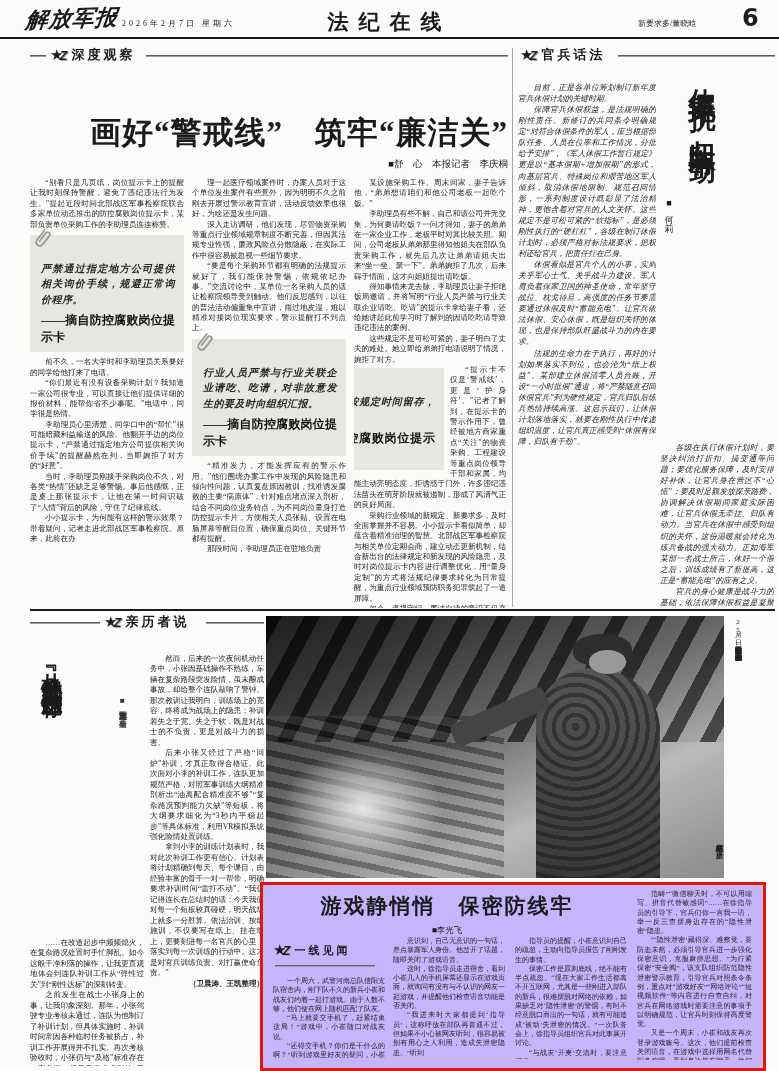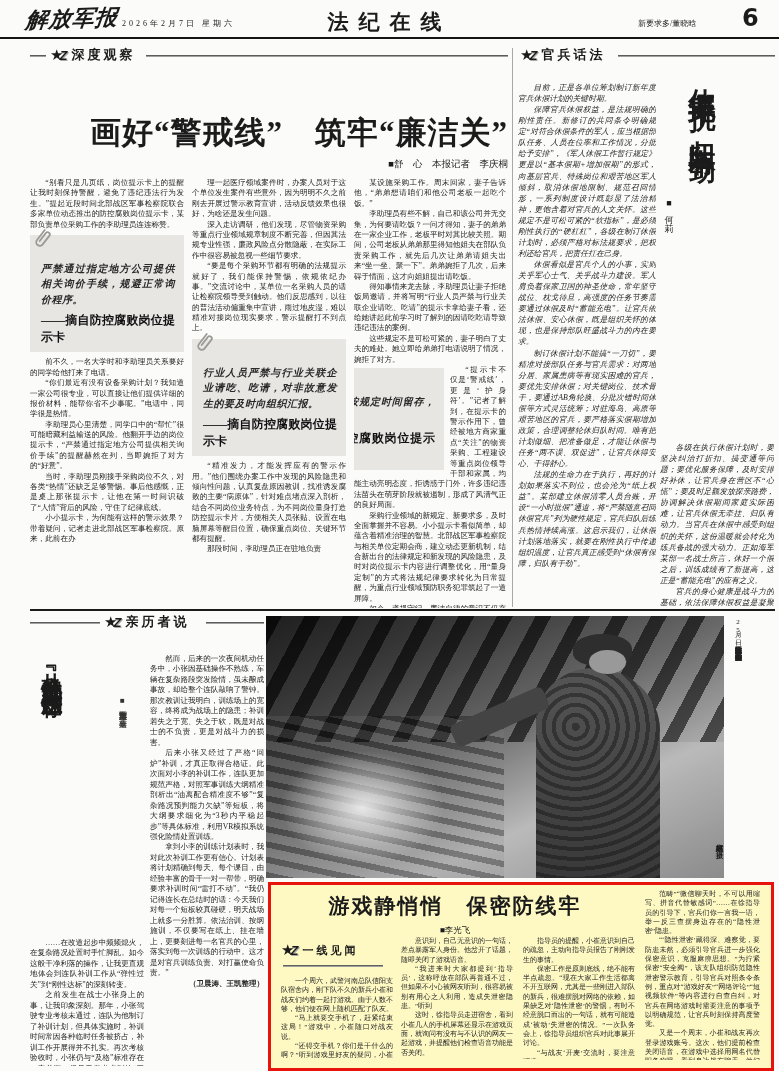--- a/index.html
+++ b/index.html
@@ -62,21 +62,21 @@
   .camo{position:absolute;inset:0;border-radius:inherit;
         background:repeating-radial-gradient(circle at 32% 28%,rgba(25,25,25,.45) 0 4px,rgba(0,0,0,0) 4px 10px);}
   .cap{position:absolute;right:20%;top:7%;width:13%;height:12%;background:#34322d;border-radius:48% 48% 40% 40%;}
   .face{position:absolute;right:21.5%;top:13%;width:8%;height:9%;background:#a59681;border-radius:50%;}
   .arm{position:absolute;right:38%;top:34%;width:22%;height:9%;background:#4a473f;transform:rotate(-24deg);border-radius:6px;}
   .glove{position:absolute;right:56%;top:28%;width:7%;height:10%;background:#17171
 5;border-radius:45%;}
   .caption{left:734px;top:618px;height:258px;font-size:7px;line-height:1.15;color:#222;}
   .credit{left:714px;top:838px;height:70px;font-size:7.5px;font-weight:bold;}
   
-  .redbox{left:268px;top:882px;width:500px;height:183px;border:3.5px solid #e8130c;background:#fef9c3;}
+  .redbox{left:260px;top:882px;width:500px;height:183px;border:3.5px solid #e8130c;background:#c4b5fd;}
   .fl-head{left:0;top:7px;width:368px;text-align:center;font-size:21px;font-weight:bold;letter-spacing:2px;}
   .fl-by{left:0;top:40px;width:368px;text-align:center;font-size:8.5px;}
   .fcol{position:absolute;overflow:hidden;text-align:justify;font-size:7px;line-height:1.33;color:#242424;}
   .fcol p{margin:0;text-indent:2em;}
   .mini-rule{height:1.5px;background:linear-gradient(#444,#bbb);}
 </style>
 </head>
 <body>
 
 <div class="page">
@@ -168,21 +168,20 @@
     <span class="bstar">★</span>
       <span class="bz">Z</span>
     <span class="blabel">官兵话法</span>
   </div>
   <div class="abs rule" style="left:618px;top:55px;width:157px;"></div>
 
   <div class="talk-col" style="left:518px;top:82px;width:138px;height:525px;">
       <p>目前，正是各单位筹划制订新年度官兵休假计划的关键时期。</p>
       <p>保障官兵休假权益，是法规明确的刚性责任。新修订的共同条令明确规定“对符合休假条件的军人，应当根据部队任务、人员在位率和工作情况，分批给予安排”，《军人休假工作暂行规定》更是以“基本假期+增加假期”的形式，向基层官兵、特殊岗位和艰苦地区军人倾斜，取消休假地限制、规范召回情形，一系列制度设计既彰显了法治精神，更饱含着对官兵的人文关怀。这些规定不是可松可紧的“软指标”，是必须刚性执行的“硬杠杠”，各级在制订休假计划时，必须严格对标法规要求，把权利还给官兵，把责任扛在己身。</p>
       <p>休假看似是官兵个人的小事，实则关乎军心士气、关乎战斗力建设。军人肩负着保家卫国的神圣使命，常年坚守战位、枕戈待旦，高强度的任务节奏需要通过休假及时“蓄能充电”。让官兵依法休假、安心休假，既是组织关怀的体现，也是保持部队旺盛战斗力的内在要求。</p>
-      <p>制订休假计划不能搞“一刀切”，要精准对接部队任务与官兵需求：对两地分居、家属患病等有现实困难的官兵，要优先安排休假；对关键岗位、技术骨干，要通过AB角轮换、分批次错时间休假等方式灵活统筹；对驻海岛、高原等艰苦地区的官兵，要严格落实假期增加政策，合理调整轮休归队时间。唯有把计划做细、把准备做足，才能让休假与任务“两不误、双促进”，让官兵休得安心、干得舒心。</p>
       <p>法规的生命力在于执行，再好的计划如果落实不到位，也会沦为“纸上权益”。某部建立休假清零人员台账，开设“一小时批假”通道，将“严禁随意召回休假官兵”列为硬性规定，官兵归队后练兵热情持续高涨。这启示我们，让休假计划落地落实，就要在刚性执行中传递组织温度，让官兵真正感受到“休假有保障，归队有干劲”。</p>
     </div>
   <div class="abs vtext talk-head">休假无干扰　归队有干劲</div>
   <div class="abs vtext talk-by">■何　莉</div>
   <div class="talk-col" style="left:660px;top:442px;width:114px;height:165px;">
       <p>各级在执行休假计划时，要坚决纠治打折扣、搞变通等问题；要优化服务保障，及时安排好补休，让官兵身在营区不“心慌”；要及时足额发放探亲路费，协调解决休假期间家庭实际困难，让官兵休假无牵挂、归队有动力。当官兵在休假中感受到组织的关怀，这份温暖就会转化为练兵备战的强大动力。正如海军某部一名战士所言，休好一个假之后，训练成绩有了新提高，这正是“蓄能充电”的应有之义。</p>
       <p>官兵的身心健康是战斗力的基础，依法保障休假权益是凝聚军心、激发士气的重要举措。目前，新年度工作已全面展开，各级在制订休假计划时，要始终心怀对法规的敬畏、对官兵的关爱，把每一项暖心政策落到实处，把每一份需求放在心上，让官兵在劳逸结合中保持最佳状态，在权益保障中坚定强军信念，最大限度激发官兵投身强军事业的内生动力，为打赢未来战争、建设世界一流军队奠定坚实基础。</p>
     </div>
 
   <div class="abs rule" style="left:30px;top:622px;width:70px;"></div>
@@ -231,22 +230,22 @@
     </div>
     <div class="abs mini-rule" style="left:12px;top:80px;width:100px;"></div>
 
     <div class="fcol" style="left:10px;top:92px;width:112px;height:82px;">
         <p>一个周六，武警河南总队信阳支队宿舍内，刚下队不久的新兵小崔和战友们约着一起打游戏。由于人数不够，他们便在网上随机匹配了队友。</p>
         <p>“马上就要交手机了，赶紧结束这局！”游戏中，小崔随口对战友说。</p>
         <p>“还得交手机？你们是干什么的啊？”听到游戏里好友的疑问，小崔马上</p>
       </div>
     <div class="fcol" style="left:130px;top:52px;width:112px;height:122px;">
         <p>意识到，自己无意识的一句话，差点暴露军人身份。他岔开了话题，随即关闭了游戏语音。</p>
+        <p>这时，徐指导员走进宿舍，看到小崔几人的手机屏幕还显示在游戏页面，就询问有没有与不认识的网友一起游戏，并提醒他们检查语音功能是否关闭。</p>
         <p>“我进来时大家都提到‘指导员’，这称呼放在部队再普通不过，但如果不小心被网友听到，很容易被别有用心之人利用，造成失泄密隐患。”听到</p>
-        <p>这时，徐指导员走进宿舍，看到小崔几人的手机屏幕还显示在游戏页面，就询问有没有与不认识的网友一起游戏，并提醒他们检查语音功能是否关闭。</p>
       </div>
     <div class="fcol" style="left:252px;top:52px;width:112px;height:122px;">
         <p>指导员的提醒，小崔意识到自己的疏忽，主动向指导员报告了刚刚发生的事情。</p>
         <p>保密工作是原则底线，绝不能有半点疏忽。“现在大家工作生活都离不开互联网，尤其是一些刚进入部队的新兵，很难摆脱对网络的依赖，如果缺乏对‘隐性泄密’的警惕，有时不经意脱口而出的一句话，就有可能造成‘被动’失泄密的情况。”一次队务会上，徐指导员组织官兵对此事展开讨论。</p>
         <p>“与战友‘开麦’交流时，要注意环境</p>
       </div>
     <div class="fcol" style="left:374px;top:5px;width:115px;height:170px;">
         <p>范畴”“微信聊天时，不可以用缩写、拼音代替敏感词”……在徐指导员的引导下，官兵们你一言我一语，举一反三查摆身边存在的“隐性泄密”隐患。</p>
         <p>“‘隐性泄密’藏得深、难察觉，要防患未然，必须引导官兵进一步强化保密意识，克服麻痹思想。”为拧紧保密“安全阀”，该支队组织防范隐性泄密警示教育，引导官兵对照条令条例，重点对“游戏好友”“网络评论”“短视频软件”等内容进行自查自纠，对官兵在网络游戏时需要注意的事项予以明确规范，让官兵时刻保持高度警觉。</p>
         <p>又是一个周末，小崔和战友再次登录游戏账号。这次，他们提前检查关闭语音，在游戏中选择用网名代替职务称呼，看到身边战友聊天，他们也会及时提醒。游戏虽然玩得“静悄悄”，但保密防线更加坚实牢固。</p>

